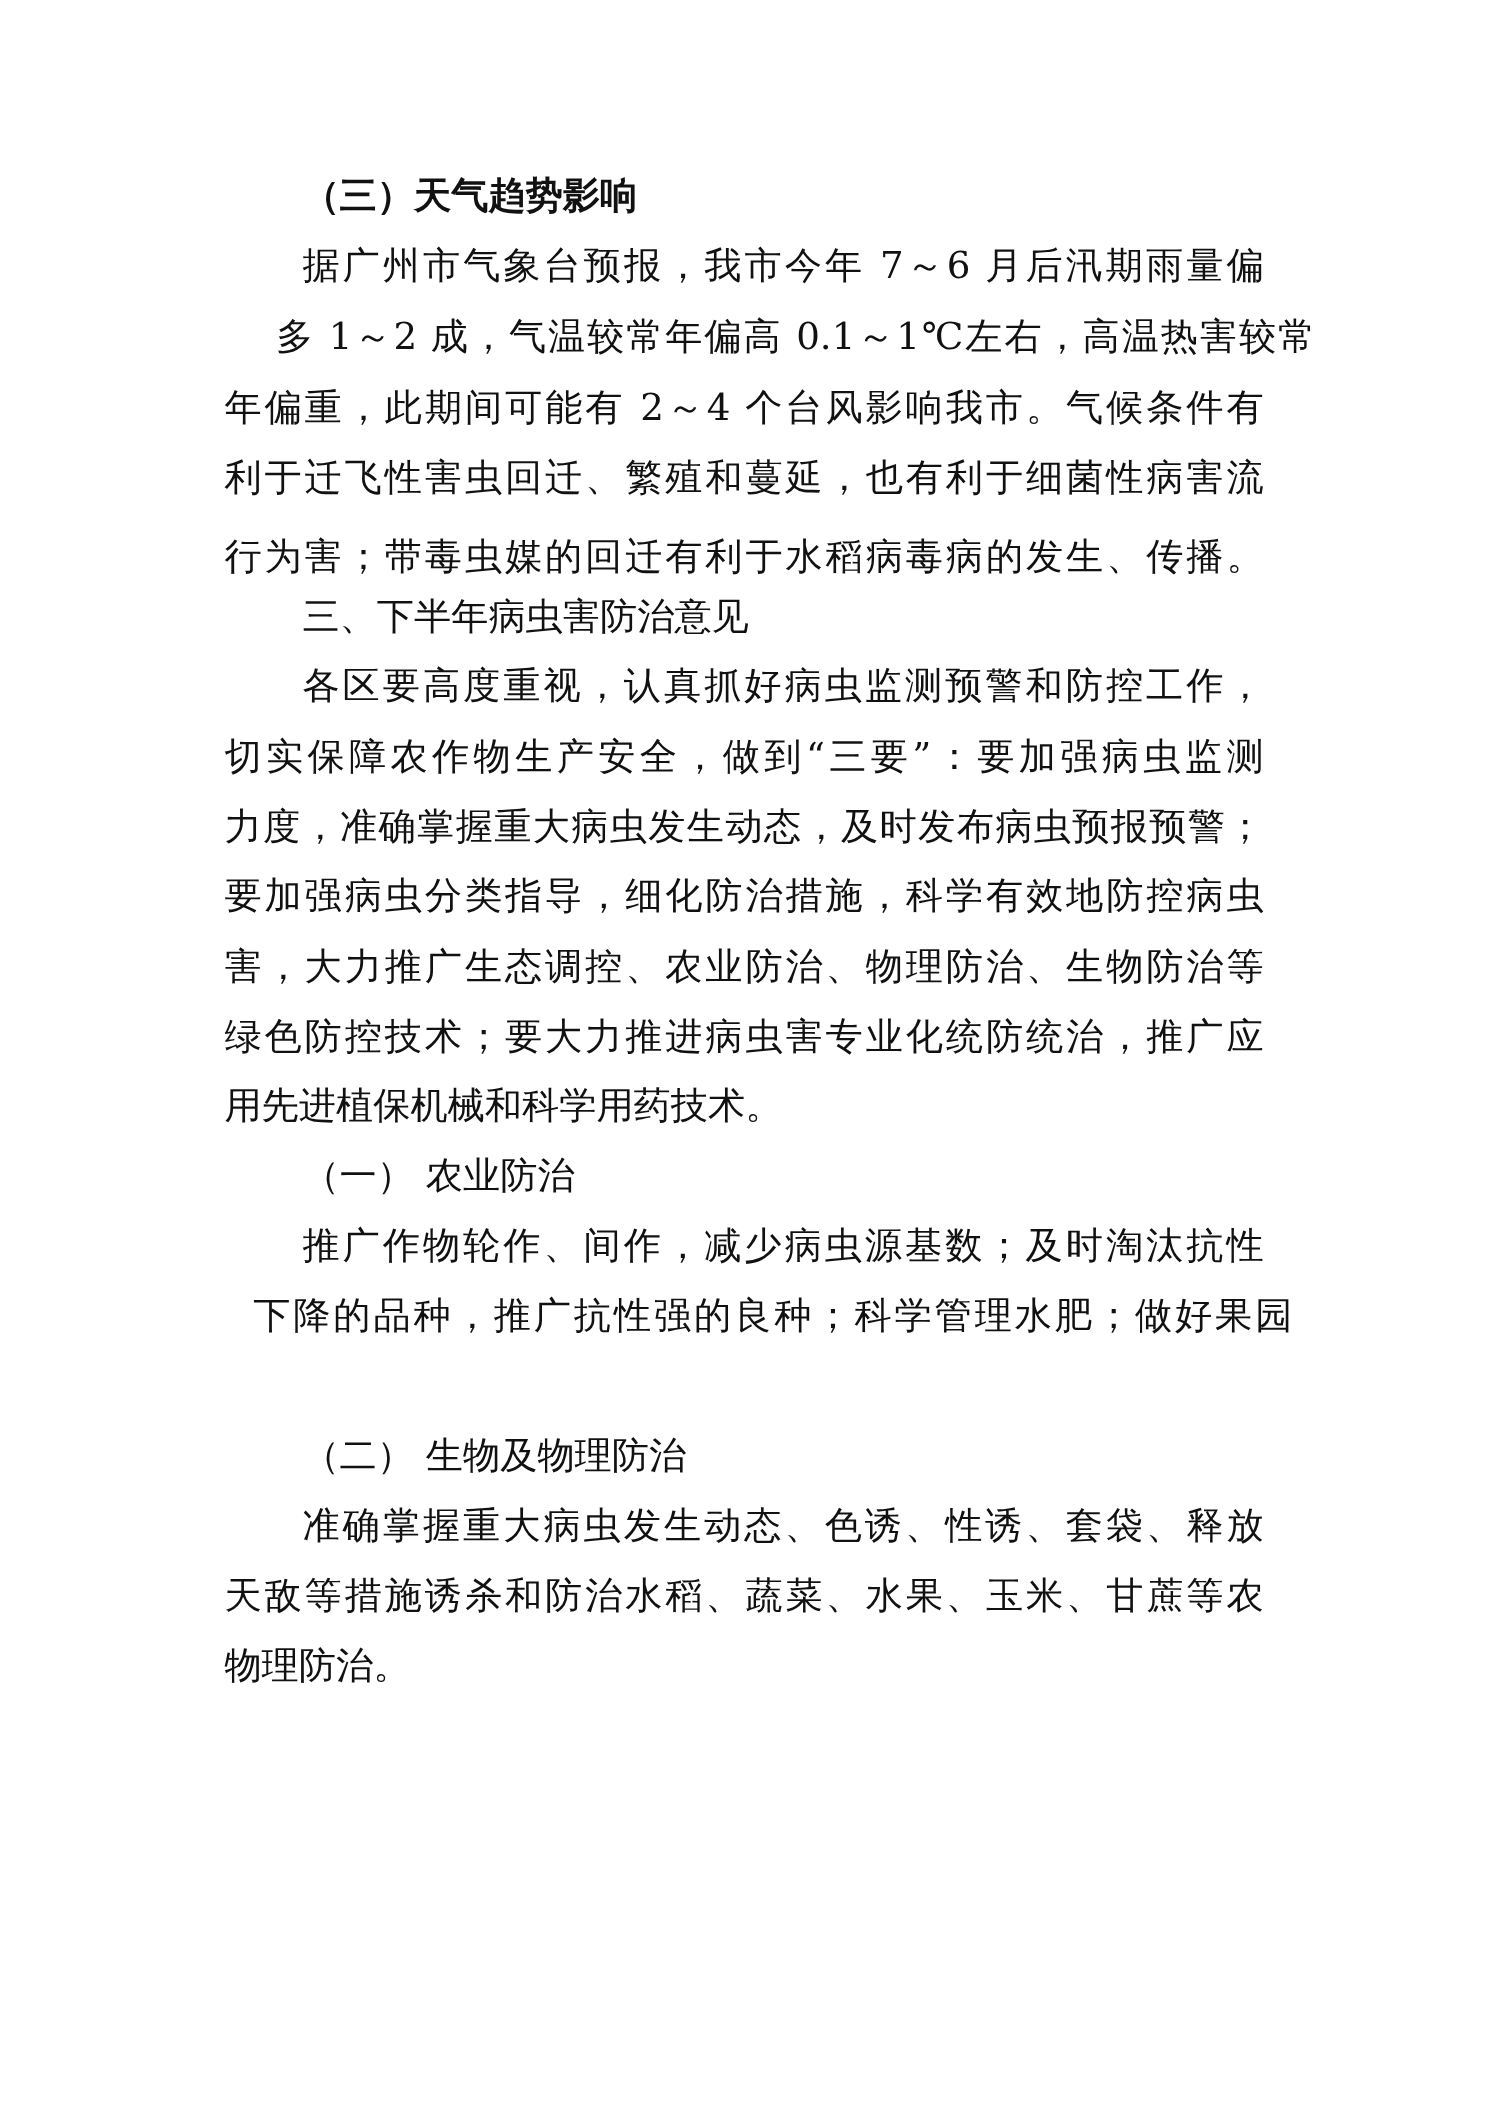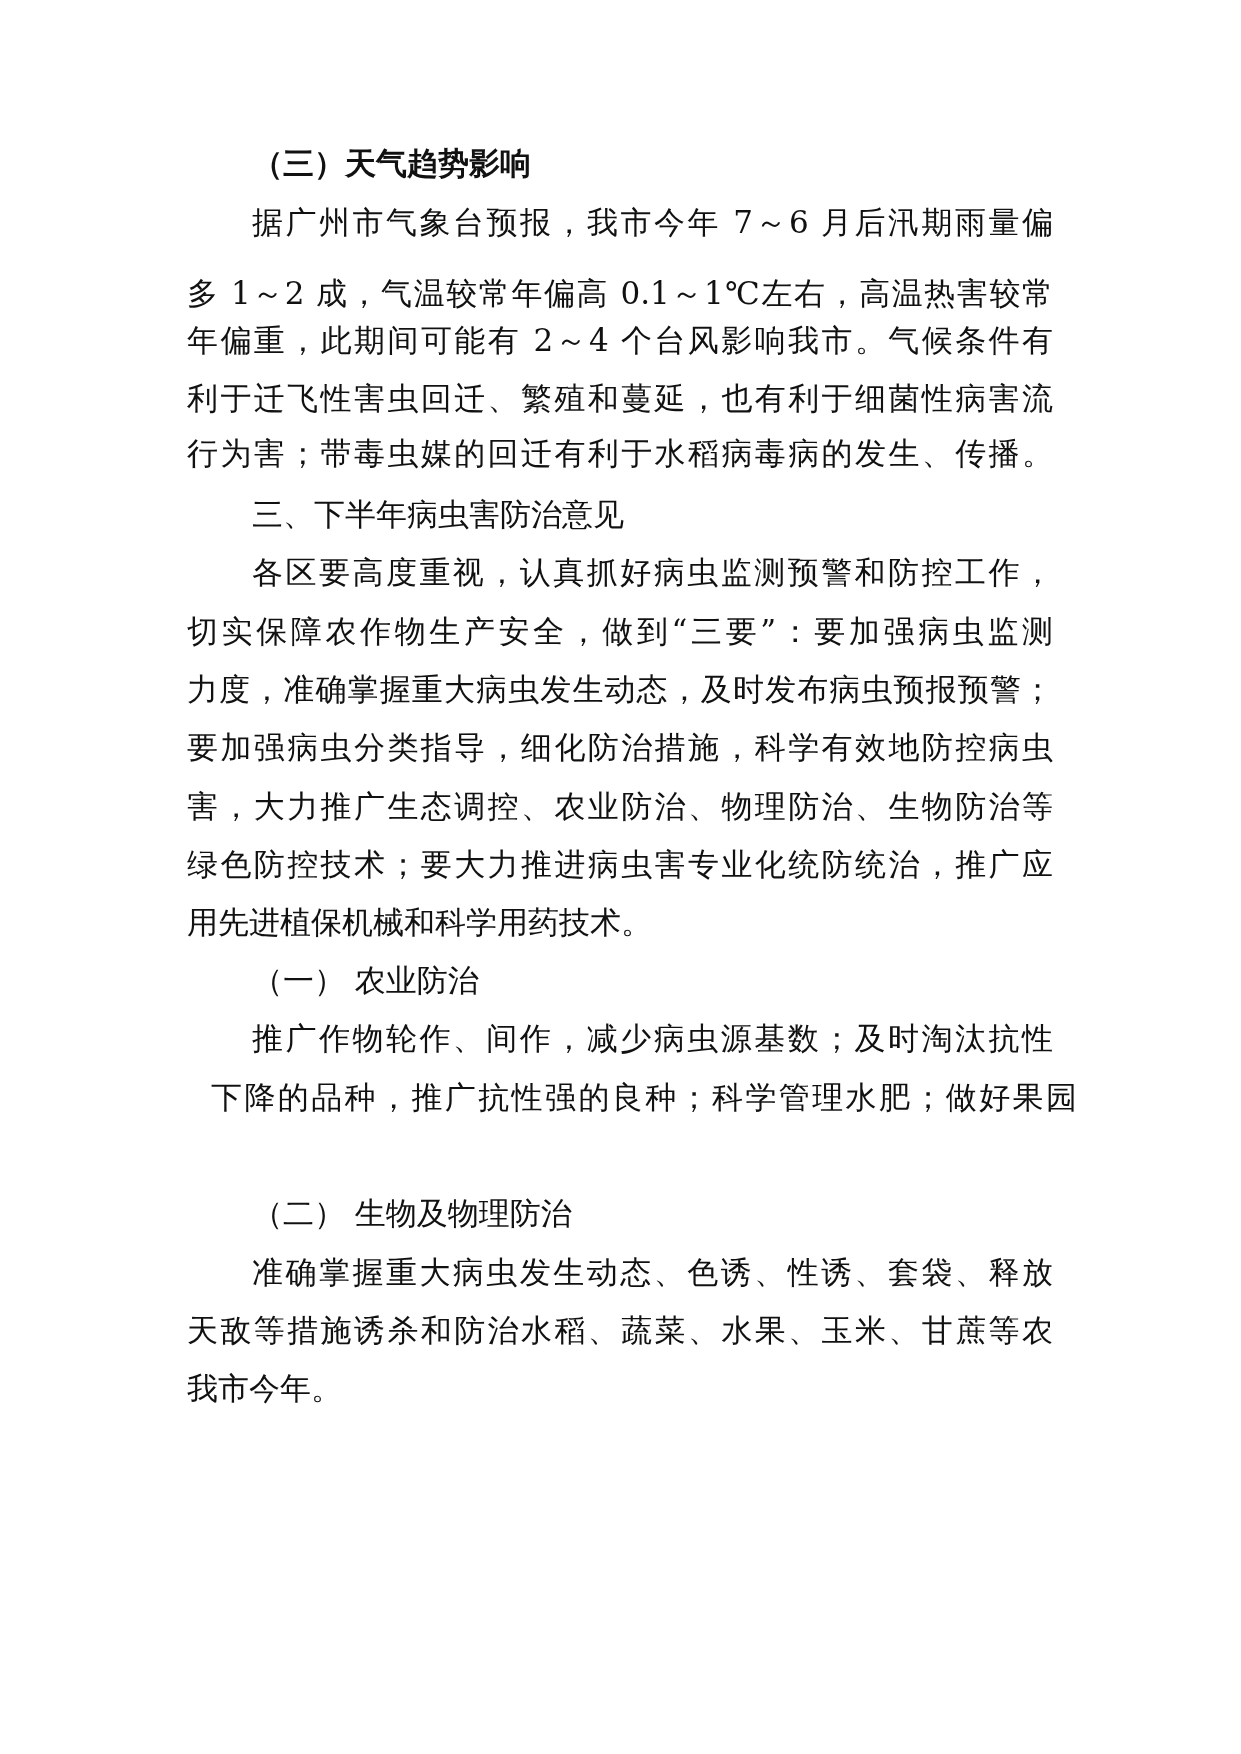--- a/index.html
+++ b/index.html
@@ -16,36 +16,36 @@
   .line.heading { font-family: "DejaVu Sans", "Liberation Sans", sans-serif; text-align-last: left; }
   .line.sub { text-align-last: left; }
 </style>
 </head>
 <body>
 
 <div class="page">
 
   <div class="line indent heading-bold" style="top:134px;">（三）天气趋势影响</div>
   <div class="line indent" style="top:193px;">据广州市气象台预报，我市今年 7～6 月后汛期雨量偏</div>
-  <div class="line" style="top:264px;">多 1～2 成，气温较常年偏高 0.1～1℃左右，高温热害较常</div>
+  <div class="line" style="top:252px;margin-left:43px;">多 1～2 成，气温较常年偏高 0.1～1℃左右，高温热害较常</div>
   <div class="line" style="top:311px;">年偏重，此期间可能有 2～4 个台风影响我市。气候条件有</div>
   <div class="line" style="top:369px;">利于迁飞性害虫回迁、繁殖和蔓延，也有利于细菌性病害流</div>
-  <div class="line" style="top:424px;">行为害；带毒虫媒的回迁有利于水稻病毒病的发生、传播。</div>
+  <div class="line" style="top:435px;">行为害；带毒虫媒的回迁有利于水稻病毒病的发生、传播。</div>
 
   <div class="line indent heading" style="top:485px;">三、下半年病虫害防治意见</div>
   <div class="line indent" style="top:543px;">各区要高度重视，认真抓好病虫监测预警和防控工作，</div>
   <div class="line" style="top:602px;">切实保障农作物生产安全，做到“三要”：要加强病虫监测</div>
   <div class="line" style="top:660px;">力度，准确掌握重大病虫发生动态，及时发布病虫预报预警；</div>
   <div class="line" style="top:718px;">要加强病虫分类指导，细化防治措施，科学有效地防控病虫</div>
   <div class="line" style="top:777px;">害，大力推广生态调控、农业防治、物理防治、生物防治等</div>
   <div class="line" style="top:835px;">绿色防控技术；要大力推进病虫害专业化统防统治，推广应</div>
   <div class="line last" style="top:893px;">用先进植保机械和科学用药技术。</div>
 
   <div class="line indent sub" style="top:951px;">（一） 农业防治</div>
   <div class="line indent" style="top:1009px;">推广作物轮作、间作，减少病虫源基数；及时淘汰抗性</div>
   <div class="line" style="top:1068px;margin-left:24px;">下降的品种，推广抗性强的良种；科学管理水肥；做好果园</div>
 
   <div class="line indent sub" style="top:1184px;">（二） 生物及物理防治</div>
   <div class="line indent" style="top:1243px;">准确掌握重大病虫发生动态、色诱、性诱、套袋、释放</div>
   <div class="line" style="top:1301px;">天敌等措施诱杀和防治水稻、蔬菜、水果、玉米、甘蔗等农</div>
-  <div class="line last" style="top:1359px;">我市今年。</div>
+  <div class="line last" style="top:1359px;">物理防治。</div>
 
 </div>
 
 </body></html>

